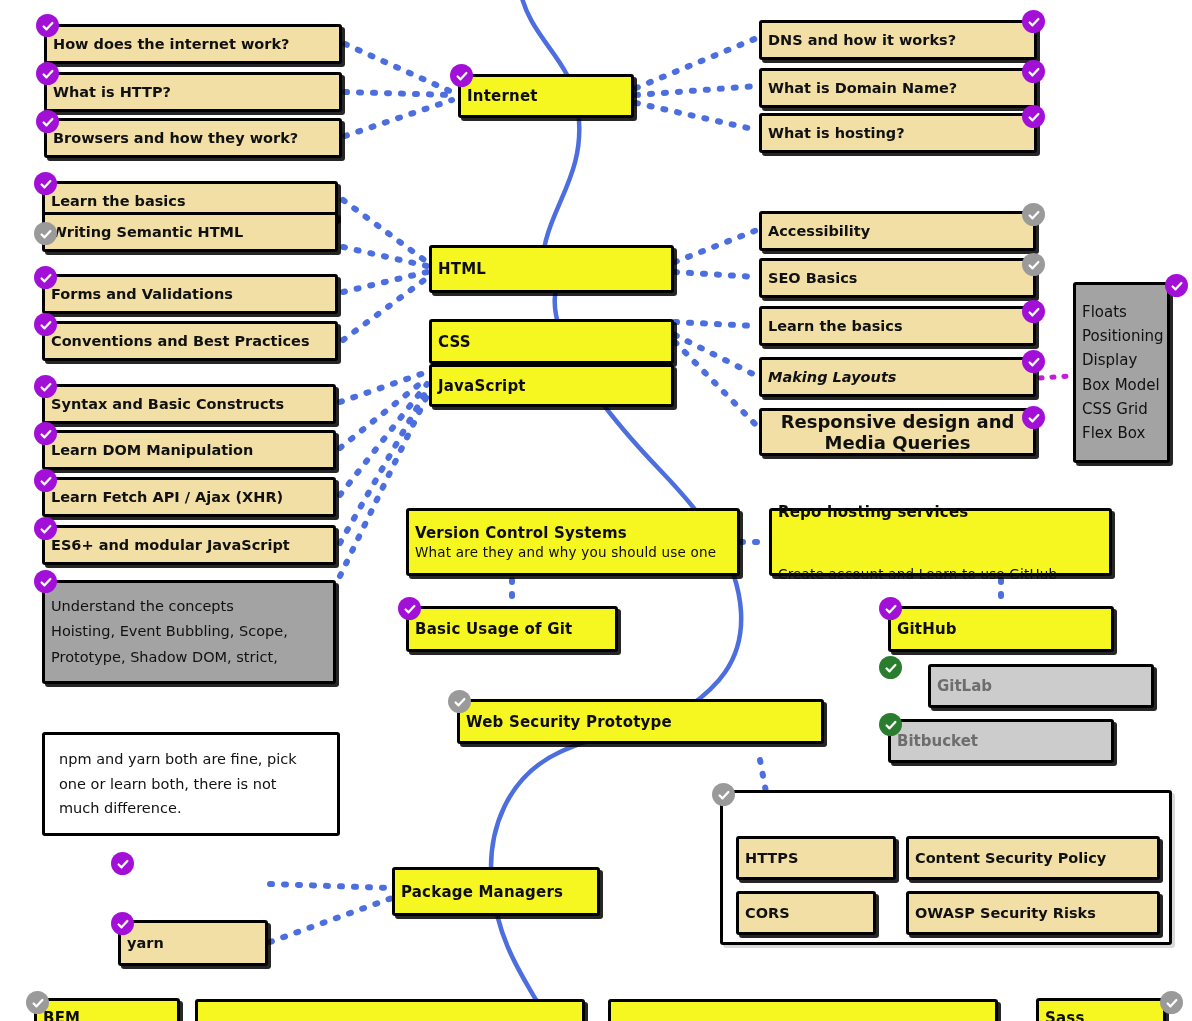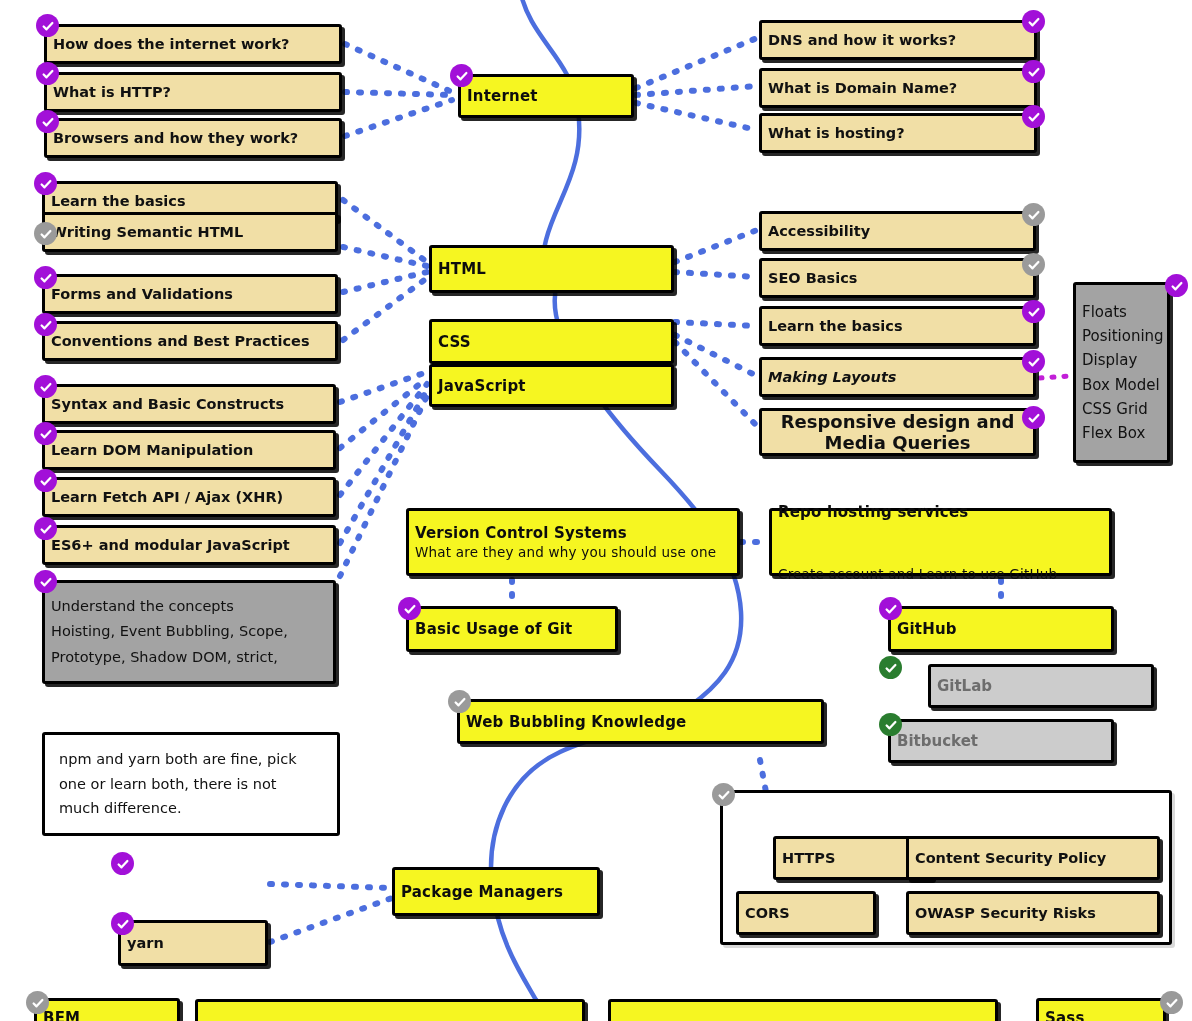--- a/index.html
+++ b/index.html
@@ -411,37 +411,37 @@
   <div class="node muted" style="left:888px;top:719px;width:226px;height:44px;">
     <span>Bitbucket</span>
   </div>
   <div class="badge alt" style="left:879px;top:713px;">
     <svg viewBox="0 0 16 16">
         <path d="M3 8.5 L6.3 11.8 L13 4.6" stroke="#ffffff" stroke-width="2.6" fill="none" stroke-linecap="round" stroke-linejoin="round"></path>
       </svg>
   </div>
 
   <div class="node primary" style="left:457px;top:699px;width:367px;height:45px;">
-    <span>Web Bubbling Knowledge</span>
+    <span>Web Security Prototype</span>
   </div>
   <div class="badge skip" style="left:448px;top:690px;">
     <svg viewBox="0 0 16 16">
         <path d="M3 8.5 L6.3 11.8 L13 4.6" stroke="#ffffff" stroke-width="2.6" fill="none" stroke-linecap="round" stroke-linejoin="round"></path>
       </svg>
   </div>
 
   <div class="group-card" style="left:720px;top:790px;width:452px;height:155px;"></div>
   <div class="group-title" style="left:737px;top:805px;width:420px;">Get at least a basic knowledge of all of these</div>
   <div class="badge skip" style="left:712px;top:783px;">
     <svg viewBox="0 0 16 16">
         <path d="M3 8.5 L6.3 11.8 L13 4.6" stroke="#ffffff" stroke-width="2.6" fill="none" stroke-linecap="round" stroke-linejoin="round"></path>
       </svg>
   </div>
 
-  <div class="node secondary" style="left:773px;top:836px;width:160px;height:44px;">
+  <div class="node secondary" style="left:736px;top:836px;width:160px;height:44px;">
     <span>HTTPS</span>
   </div>
   <div class="node secondary" style="left:906px;top:836px;width:254px;height:44px;">
     <span>Content Security Policy</span>
   </div>
   <div class="node secondary" style="left:736px;top:891px;width:140px;height:44px;">
     <span>CORS</span>
   </div>
   <div class="node secondary" style="left:906px;top:891px;width:254px;height:44px;">
     <span>OWASP Security Risks</span>

